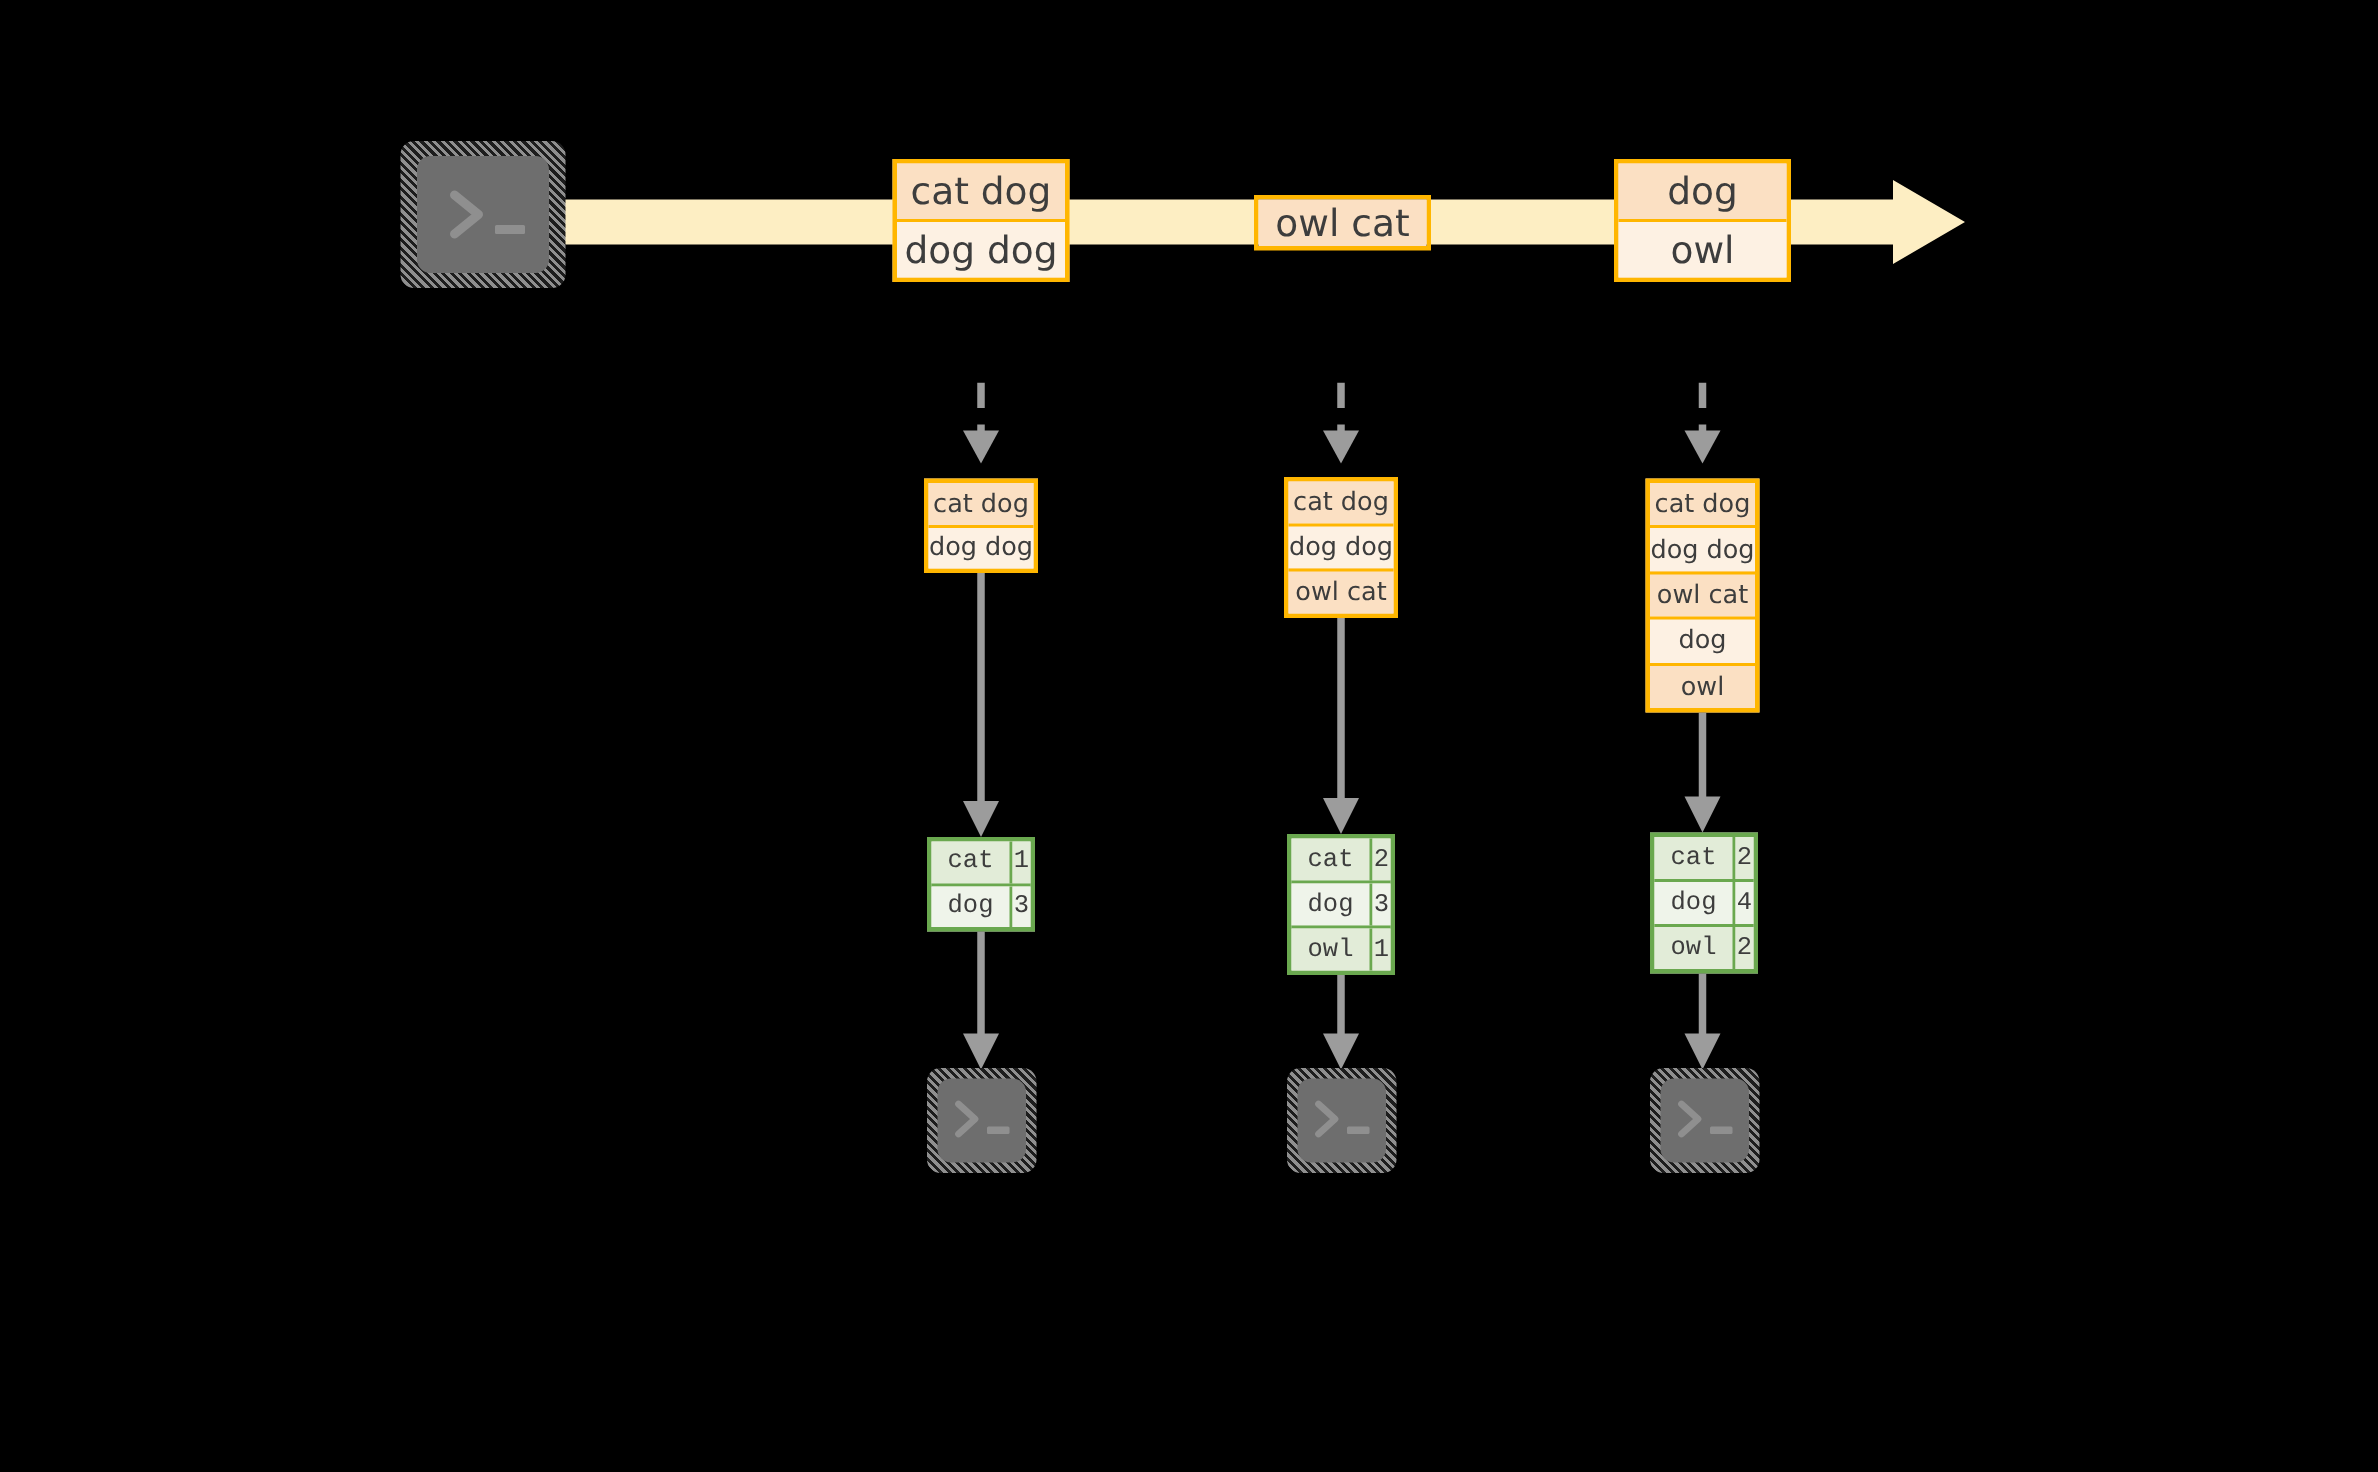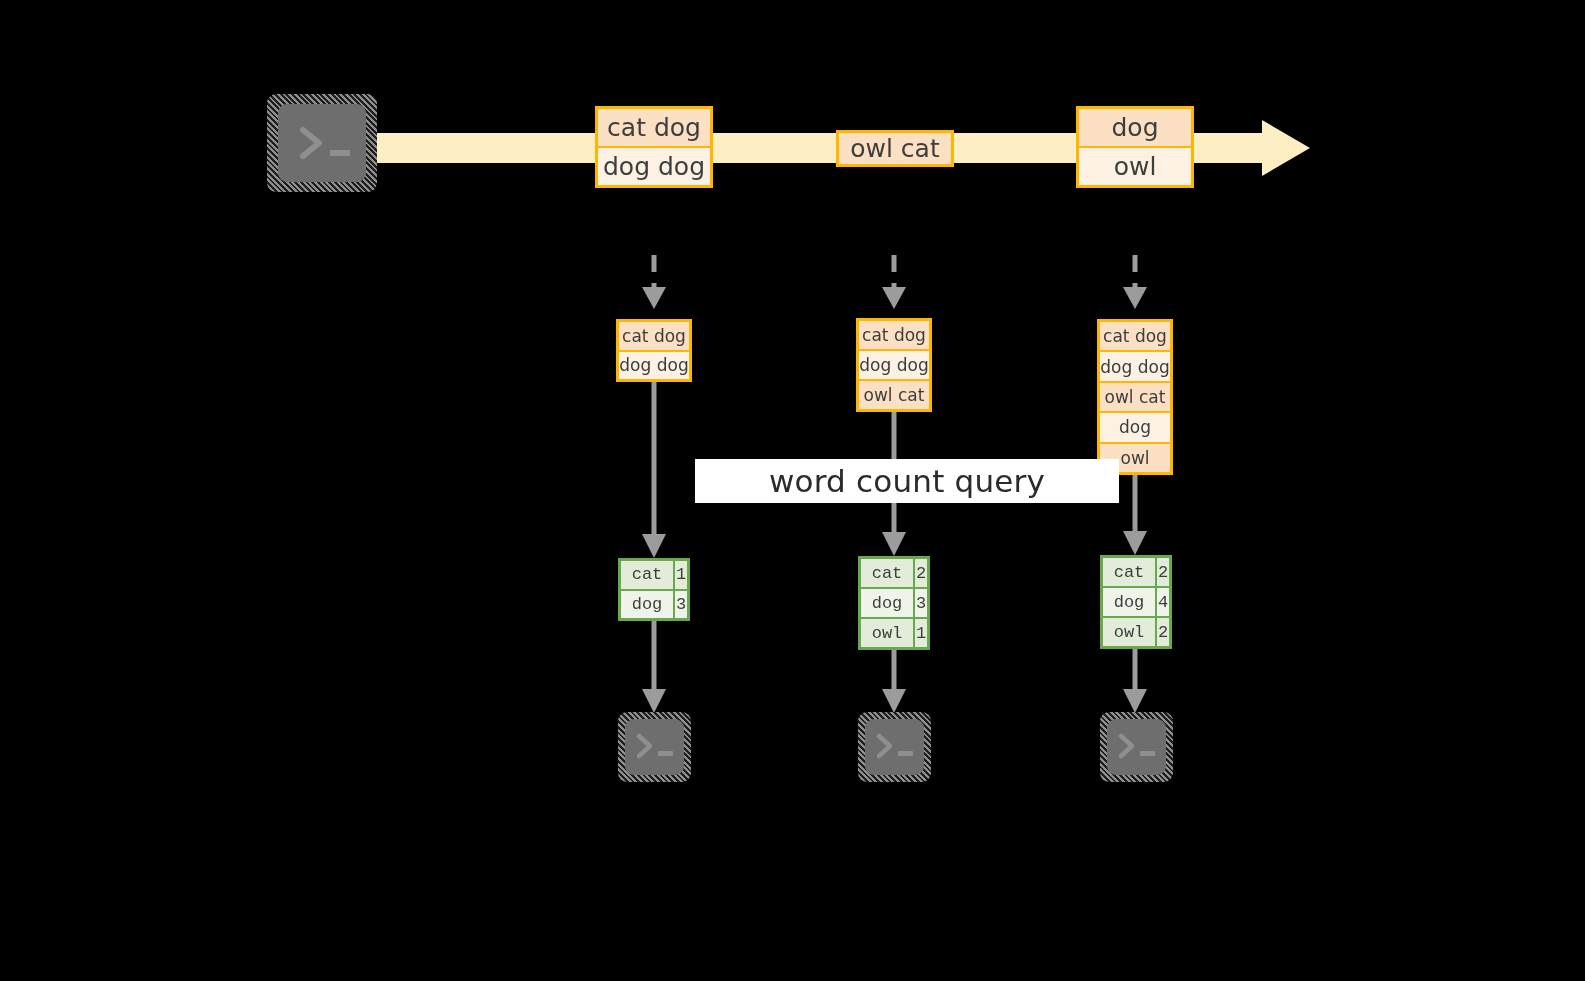--- a/index.html
+++ b/index.html
@@ -274,17 +274,14 @@
 
   <div class="terminal" style="left:1100px; top:712px; width:73px; height:70px;">
     <div class="hatch"></div>
     <div class="face" style="left:7px; top:7px; right:7px; bottom:7px;"></div>
     <svg style="left:17px; top:20px;" width="44" height="30" viewBox="0 0 44 30">
       <path d="M4 4 L15 14 L4 24" fill="none" stroke="#8f8f8f" stroke-width="4.5" stroke-linecap="round" stroke-linejoin="round"></path>
       <rect x="23" y="19" width="15" height="5" rx="1" fill="#8f8f8f"></rect>
     </svg>
   </div>
 
-  <div class="querylabel" style="left:695px; top:459px; width:424px; height:44px;">
-    <span>word count query</span>
-  </div>
 
 </div>
 
 </body></html>

